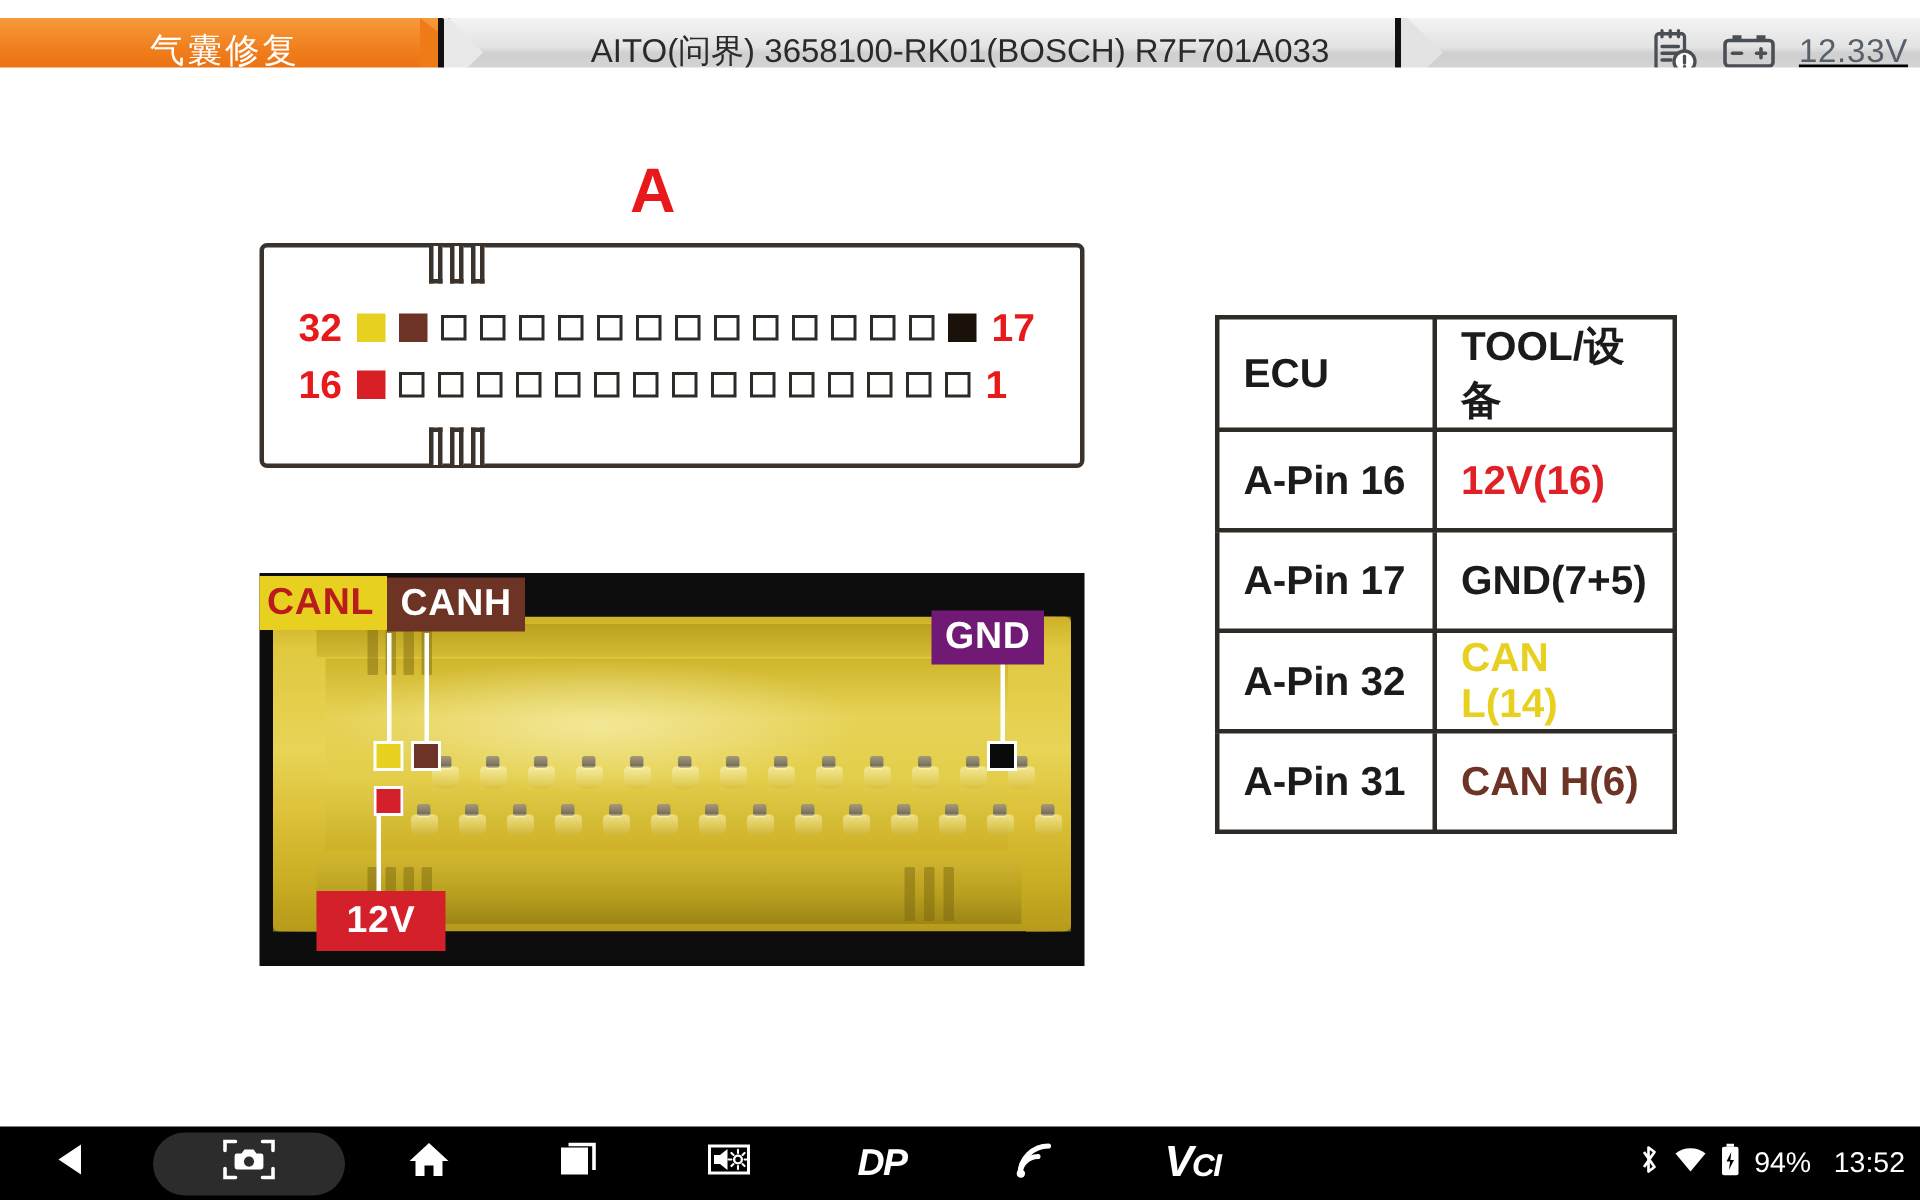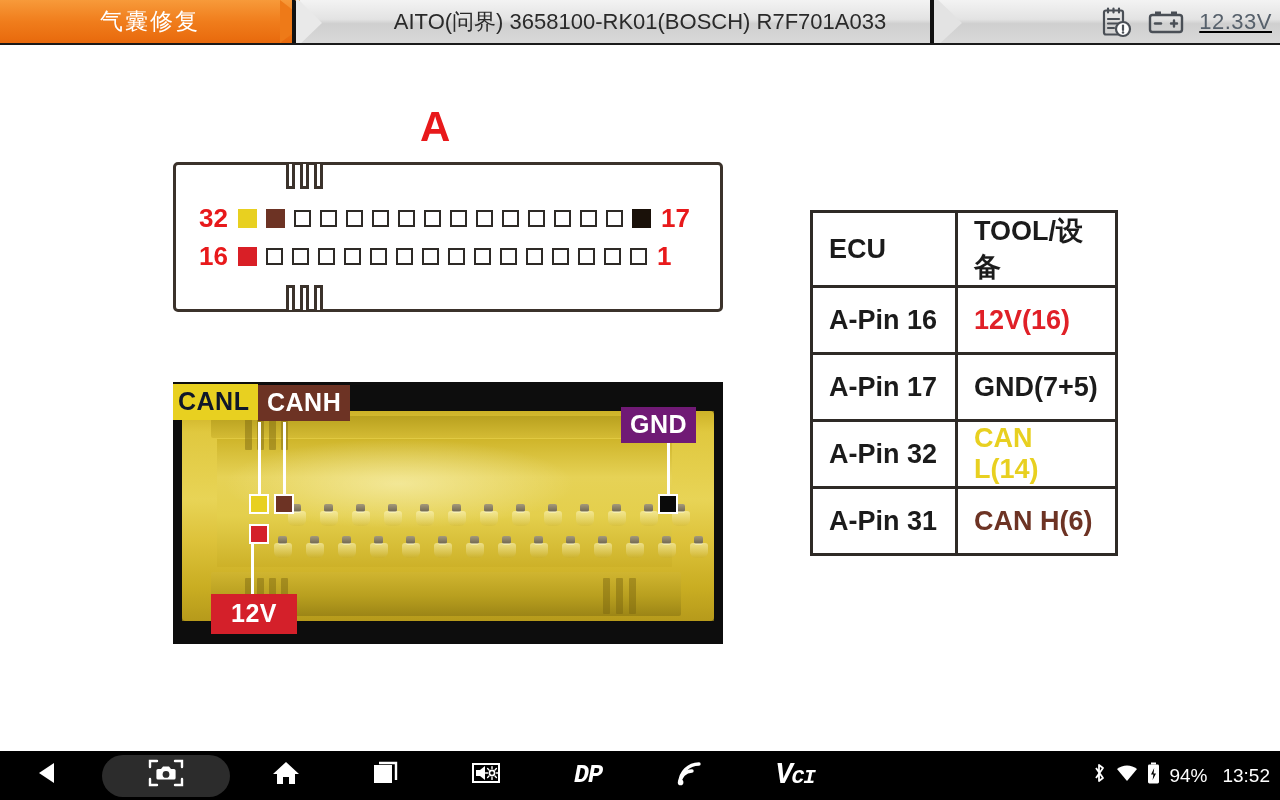--- a/index.html
+++ b/index.html
@@ -7,21 +7,21 @@
   html, body {
     width: 1280px; height: 800px;
     background: #ffffff;
     font-family: "Liberation Sans", "DejaVu Sans", sans-serif;
     overflow: hidden;
   }
   #root { position: relative; width: 1280px; height: 800px; }
 
   
   .header {
-    position: absolute; left: 0; top: 0; width: 1280px; height: 45px;
+    position: absolute; left: 0; top: 12px; width: 1280px; height: 45px;
     background: linear-gradient(to bottom, #f3f3f3 0%, #e3e3e3 45%, #cfcfcf 55%, #d9d9d9 100%);
     border-bottom: 2px solid #1a1a1a;
     overflow: hidden;
   }
   .hdr-mode {
     position: absolute; left: 0; top: 0; height: 43px; width: 300px;
     background: linear-gradient(to bottom, #f79a3a 0%, #f07d1c 50%, #e8690c 100%);
     display: flex; align-items: center; justify-content: center;
     color: #ffffff; font-size: 23px; letter-spacing: 2px;
   }
@@ -178,21 +178,21 @@
   .m-yellow { background: #e8d020; }
   .m-brown  { background: #6d3324; }
   .m-red    { background: #d4202a; }
   .m-black  { background: #0a0a0a; }
   .leader { position: absolute; width: 3px; background: #ffffff; }
   .callout {
     position: absolute; padding: 3px 9px 5px;
     font-size: 25px; font-weight: bold; letter-spacing: .5px;
     white-space: nowrap; line-height: 1.12;
   }
-  .c-canl { background: #e8d020; color: #0f172a; }
+  .c-canl { background: #e8d020; color: #b91c1c; }
   .c-canh { background: #6d3324; color: #ffffff; }
   .c-gnd  { background: #701a75; color: #ffffff; }
   .c-12v  { background: #d4202a; color: #ffffff; }
 
   
   .ref-table {
     position: absolute; left: 810px; top: 165px;
     border-collapse: collapse; border: 3px solid #2e2a26;
   }
   .ref-table td, .ref-table th {
@@ -226,21 +226,21 @@
     background: linear-gradient(to bottom, #ececec 0%, #e0e0e0 40%, #c8c8c8 100%);
   }
   .tb-btn.back { width: 160px; border-right: none; }
 
   
   .navbar {
     position: absolute; left: 0; top: 751px; width: 1280px; height: 49px;
     background: #000000;
     display: flex; align-items: center;
   }
-  .nav-left { display: flex; align-items: center; font-family: Liberation Mono, monospace; }
+  .nav-left { display: flex; align-items: center; }
   .nav-item {
     display: flex; align-items: center; justify-content: center;
     height: 49px;
   }
   .nav-pill {
     background: #2c2c2c; border-radius: 24px;
     width: 128px; height: 42px;
     display: flex; align-items: center; justify-content: center;
     margin: 0 6px;
   }

